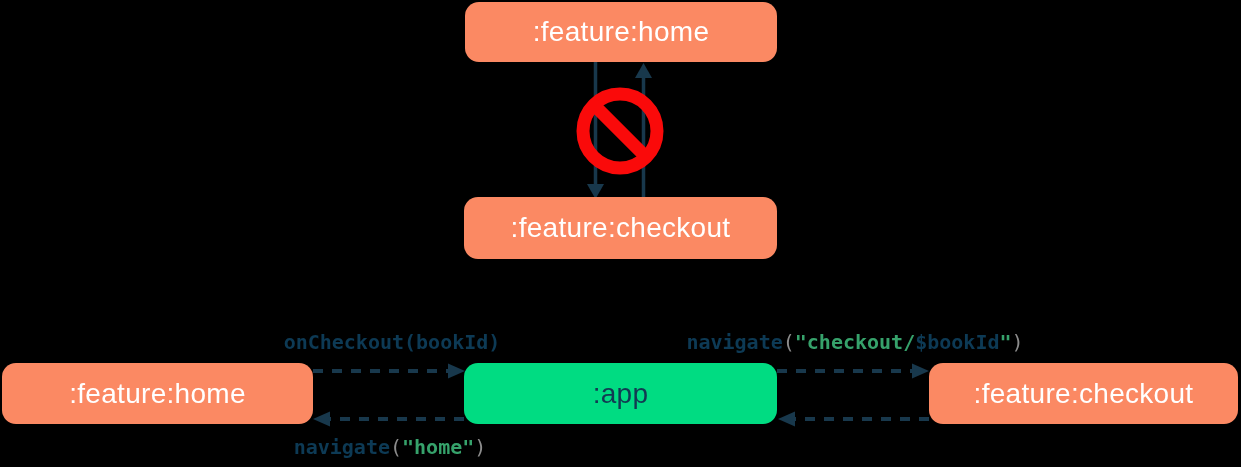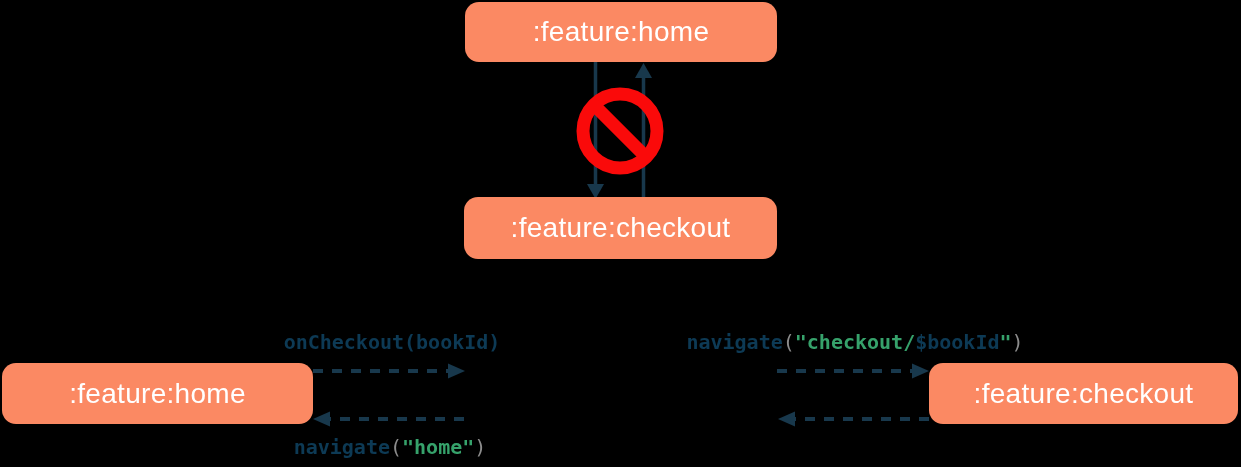--- a/index.html
+++ b/index.html
@@ -104,20 +104,23 @@
   <div id="top-home" class="module-box">
     <span>:feature:home</span>
   </div>
   <div id="top-checkout" class="module-box">
     <span>:feature:checkout</span>
   </div>
 
   <div id="bottom-home" class="module-box">
     <span>:feature:home</span>
   </div>
+  <div id="bottom-app" class="module-box app-box">
+    <span>:app</span>
+  </div>
   <div id="bottom-checkout" class="module-box">
     <span>:feature:checkout</span>
   </div>
 
   <div id="lbl-oncheckout" class="code-label">
     <span class="code-navy w600">onCheckout(</span><span class="code-navy-b">bookId</span><span class="code-navy w600">)</span>
   </div>
 
   <div id="lbl-navhome" class="code-label">
     <span class="code-navy-b">navigate</span><span class="code-gray">(</span><span class="code-green-b">"home"</span><span class="code-gray">)</span>

